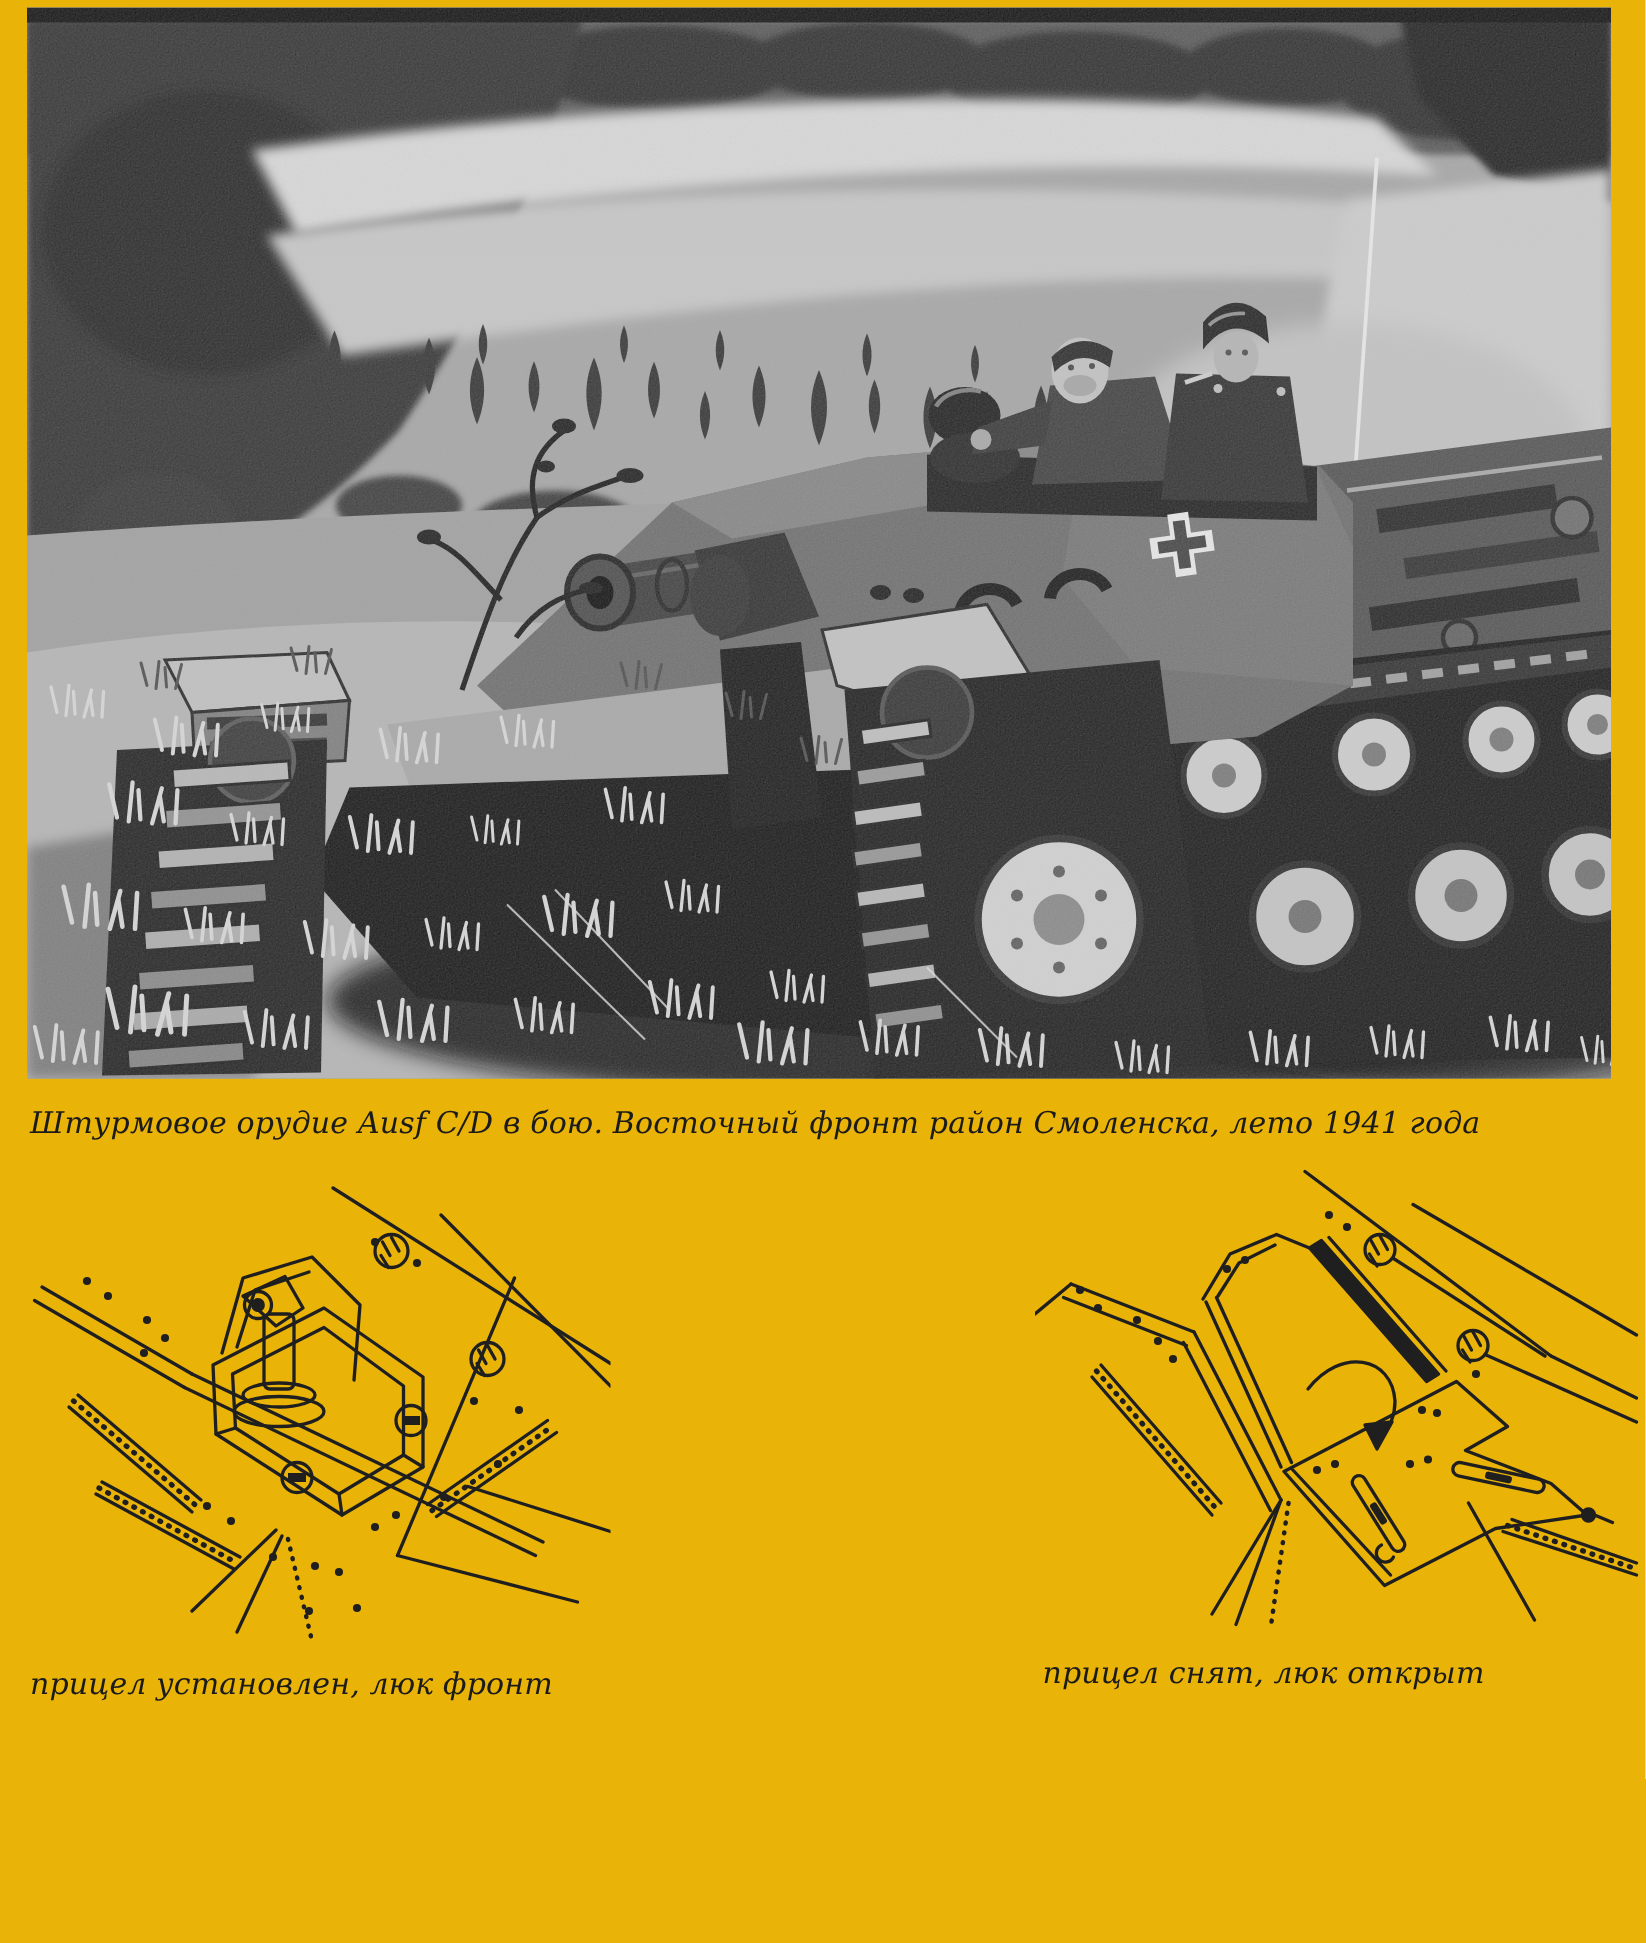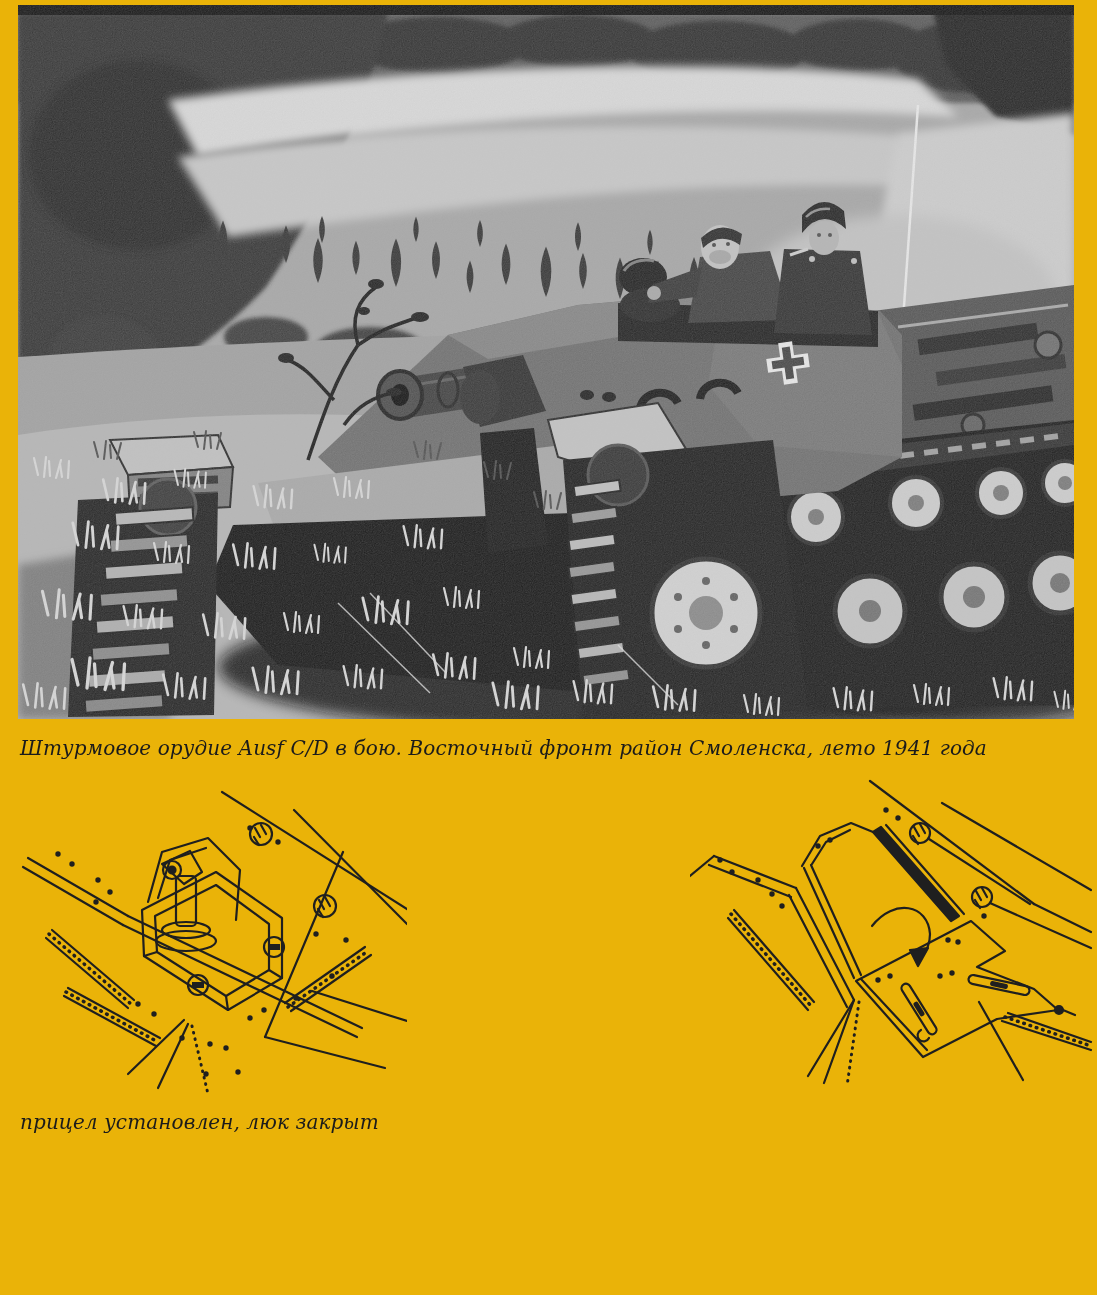--- a/index.html
+++ b/index.html
@@ -534,15 +534,16 @@
           <circle cx="188" cy="202" r="2.7"></circle>
           <circle cx="200" cy="198" r="2.7"></circle>
         <circle cx="250" cy="198" r="2.7"></circle>
           <circle cx="262" cy="195" r="2.7"></circle>
           <circle cx="128" cy="68" r="2.7"></circle>
         <circle cx="140" cy="62" r="2.7"></circle>
       </g>
     </svg>
   </figure>
 
-  <div class="caption caption-left">прицел установлен, люк закрыт</div>
+  <div class="caption caption-left">прицел установлен, люк фронт</div>
+  <div class="caption caption-right">прицел снят, люк открыт</div>
 
 </div>
 
 </body></html>

